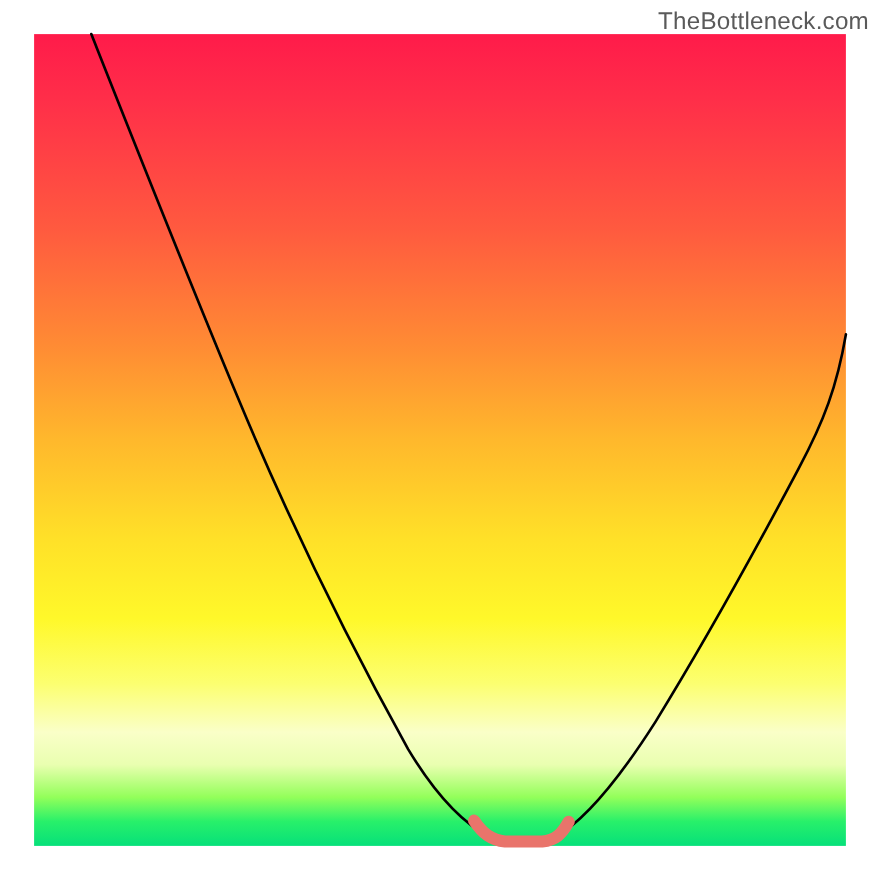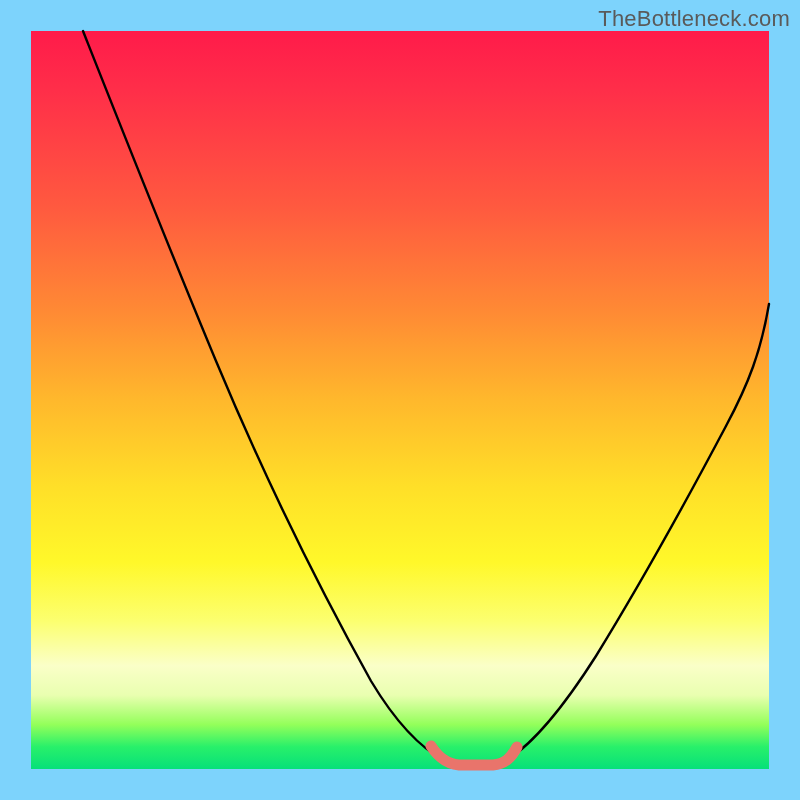--- a/index.html
+++ b/index.html
@@ -8,21 +8,21 @@
     width: 800px;
     height: 800px;
     background: #000;
     overflow: hidden;
     font-family: Arial, Helvetica, sans-serif;
   }
   .frame {
     position: relative;
     width: 800px;
     height: 800px;
-    background: #7dd3fc;
+    background: #ffffff;
   }
   .plot {
     position: absolute;
     left: 31px;
     top: 31px;
     width: 738px;
     height: 738px;
     
     background: linear-gradient(
       to bottom,

